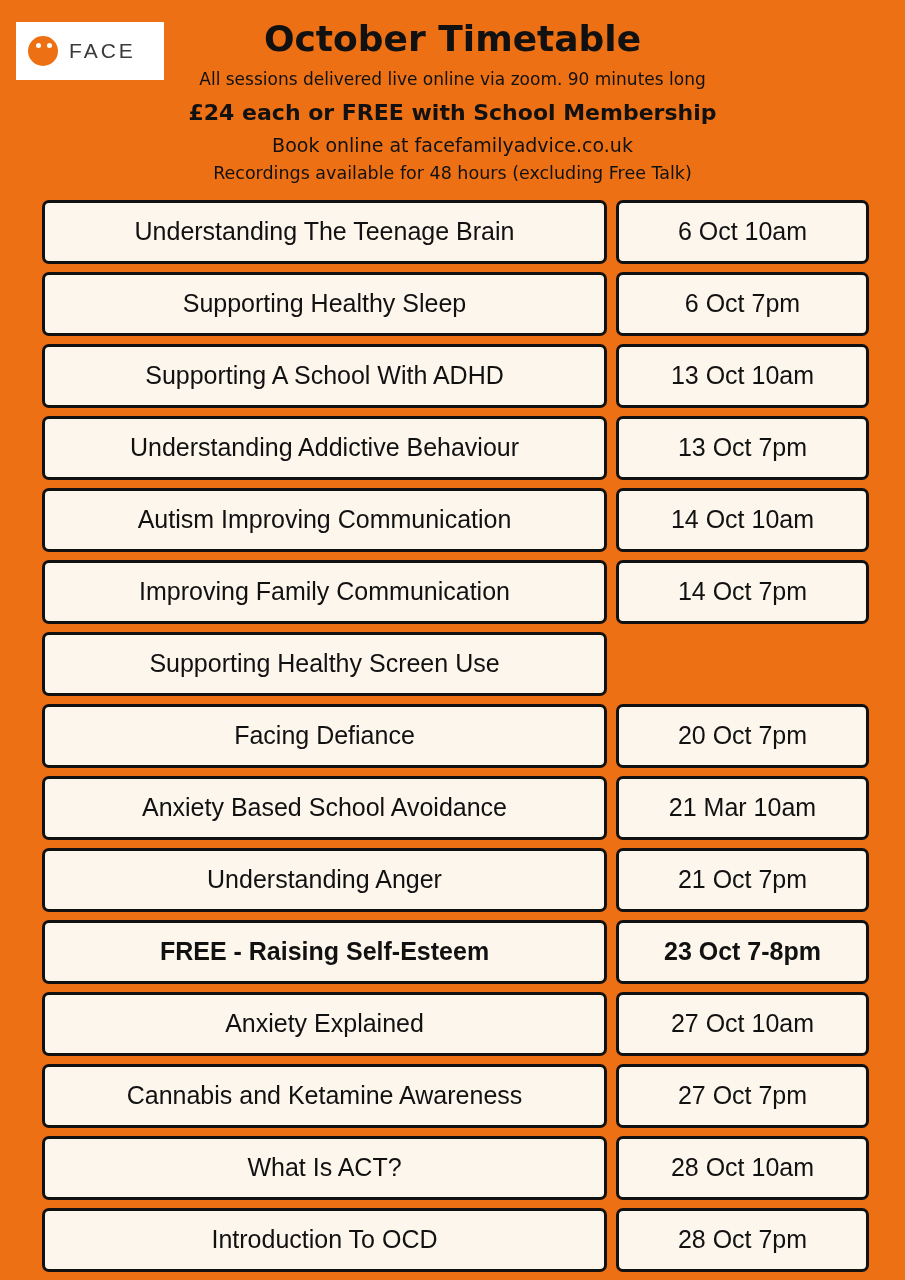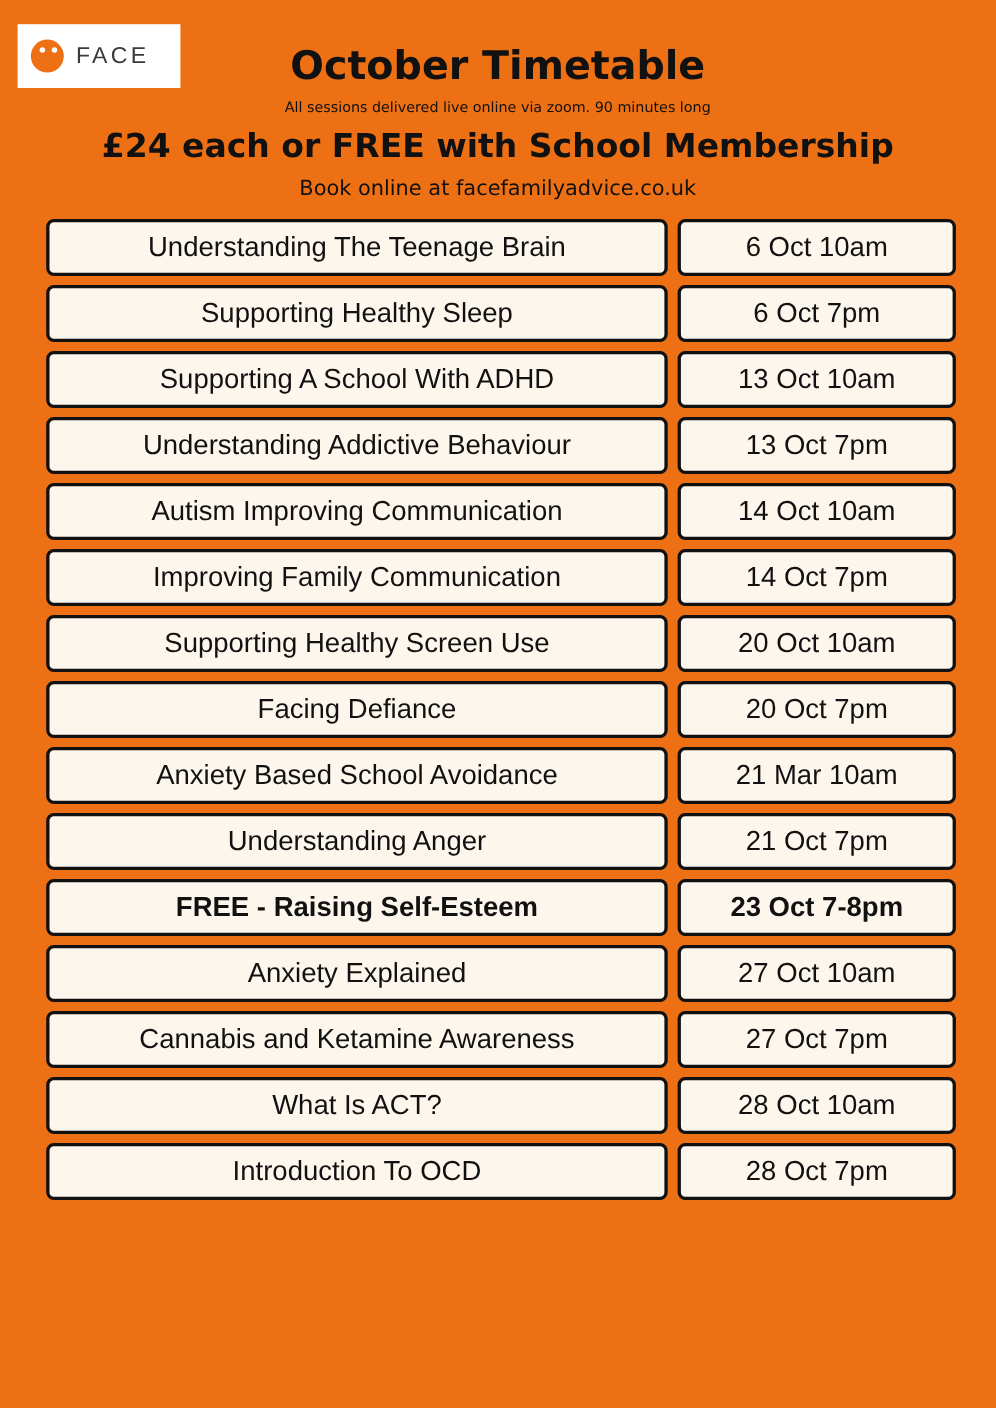--- a/index.html
+++ b/index.html
@@ -17,21 +17,21 @@
     position: relative;
     width: 905px;
     height: 1280px;
     box-sizing: border-box;
     padding: 0;
   }
 
   
   .header {
     position: relative;
-    padding-top: 24px;
+    padding-top: 2px;
     text-align: center;
   }
   .logo {
     position: absolute;
     left: 16px;
     top: 22px;
     width: 148px;
     height: 58px;
     background: #ffffff;
     display: flex;
@@ -82,28 +82,28 @@
     font-size: 36px;
     font-weight: bold;
     color: #111111;
     letter-spacing: 0px;
     margin: 0;
     line-height: 1.15;
     padding-top: 16px;
   }
   .subtitle {
     font-family: "DejaVu Sans", sans-serif;
-    font-size: 13px;
+    font-size: 17px;
     color: #111111;
     margin: 10px 0 0 0;
     line-height: 1.2;
   }
   .price {
     font-family: "DejaVu Sans", sans-serif;
-    font-size: 30px;
+    font-size: 22px;
     font-weight: bold;
     color: #111111;
     margin: 10px 0 0 0;
     line-height: 1.15;
   }
   .booking {
     font-family: "DejaVu Sans", sans-serif;
     font-size: 19px;
     color: #111111;
     margin: 9px 0 0 0;
@@ -125,21 +125,21 @@
   }
   .row {
     display: flex;
     gap: 9px;
     margin-bottom: 8px;
   }
   .cell {
     background: #FDF6EC;
     border: 3px solid #111111;
     border-radius: 7px;
-    height: 52px;
+    height: 64px;
     display: flex;
     align-items: center;
     justify-content: center;
     box-sizing: border-box;
     color: #111111;
     font-family: "Liberation Sans", sans-serif;
     font-size: 25px;
     font-weight: normal;
     text-align: center;
     overflow: hidden;
@@ -166,20 +166,21 @@
 
     <div class="logo">
       <div class="logo-mark"></div>
       <div class="logo-text">FACE</div>
     </div>
 
     <h1 class="title">October Timetable</h1>
     <p class="subtitle">All sessions delivered live online via zoom. 90 minutes long</p>
     <p class="price">£24 each or FREE with School Membership</p>
     <p class="booking">Book online at facefamilyadvice.co.uk</p>
+    <p class="recordings">Recordings available for 48 hours (excluding Free Talk)</p>
   </div>
 
   <div class="table" id="timetable">
       <div class="row">
         <div class="cell cell-topic">Understanding The Teenage Brain</div>
         <div class="cell cell-when">6 Oct 10am</div>
       </div>
       <div class="row">
         <div class="cell cell-topic">Supporting Healthy Sleep</div>
         <div class="cell cell-when">6 Oct 7pm</div>
@@ -195,21 +196,20 @@
       <div class="row">
         <div class="cell cell-topic">Autism Improving Communication</div>
         <div class="cell cell-when">14 Oct 10am</div>
       </div>
       <div class="row">
         <div class="cell cell-topic">Improving Family Communication</div>
         <div class="cell cell-when">14 Oct 7pm</div>
       </div>
       <div class="row">
         <div class="cell cell-topic">Supporting Healthy Screen Use</div>
-        <div class="cell cell-when">20 Oct 10am</div>
       </div>
       <div class="row">
         <div class="cell cell-topic">Facing Defiance</div>
         <div class="cell cell-when">20 Oct 7pm</div>
       </div>
       <div class="row">
         <div class="cell cell-topic">Anxiety Based School Avoidance</div>
         <div class="cell cell-when">21 Mar 10am</div>
       </div>
       <div class="row">

